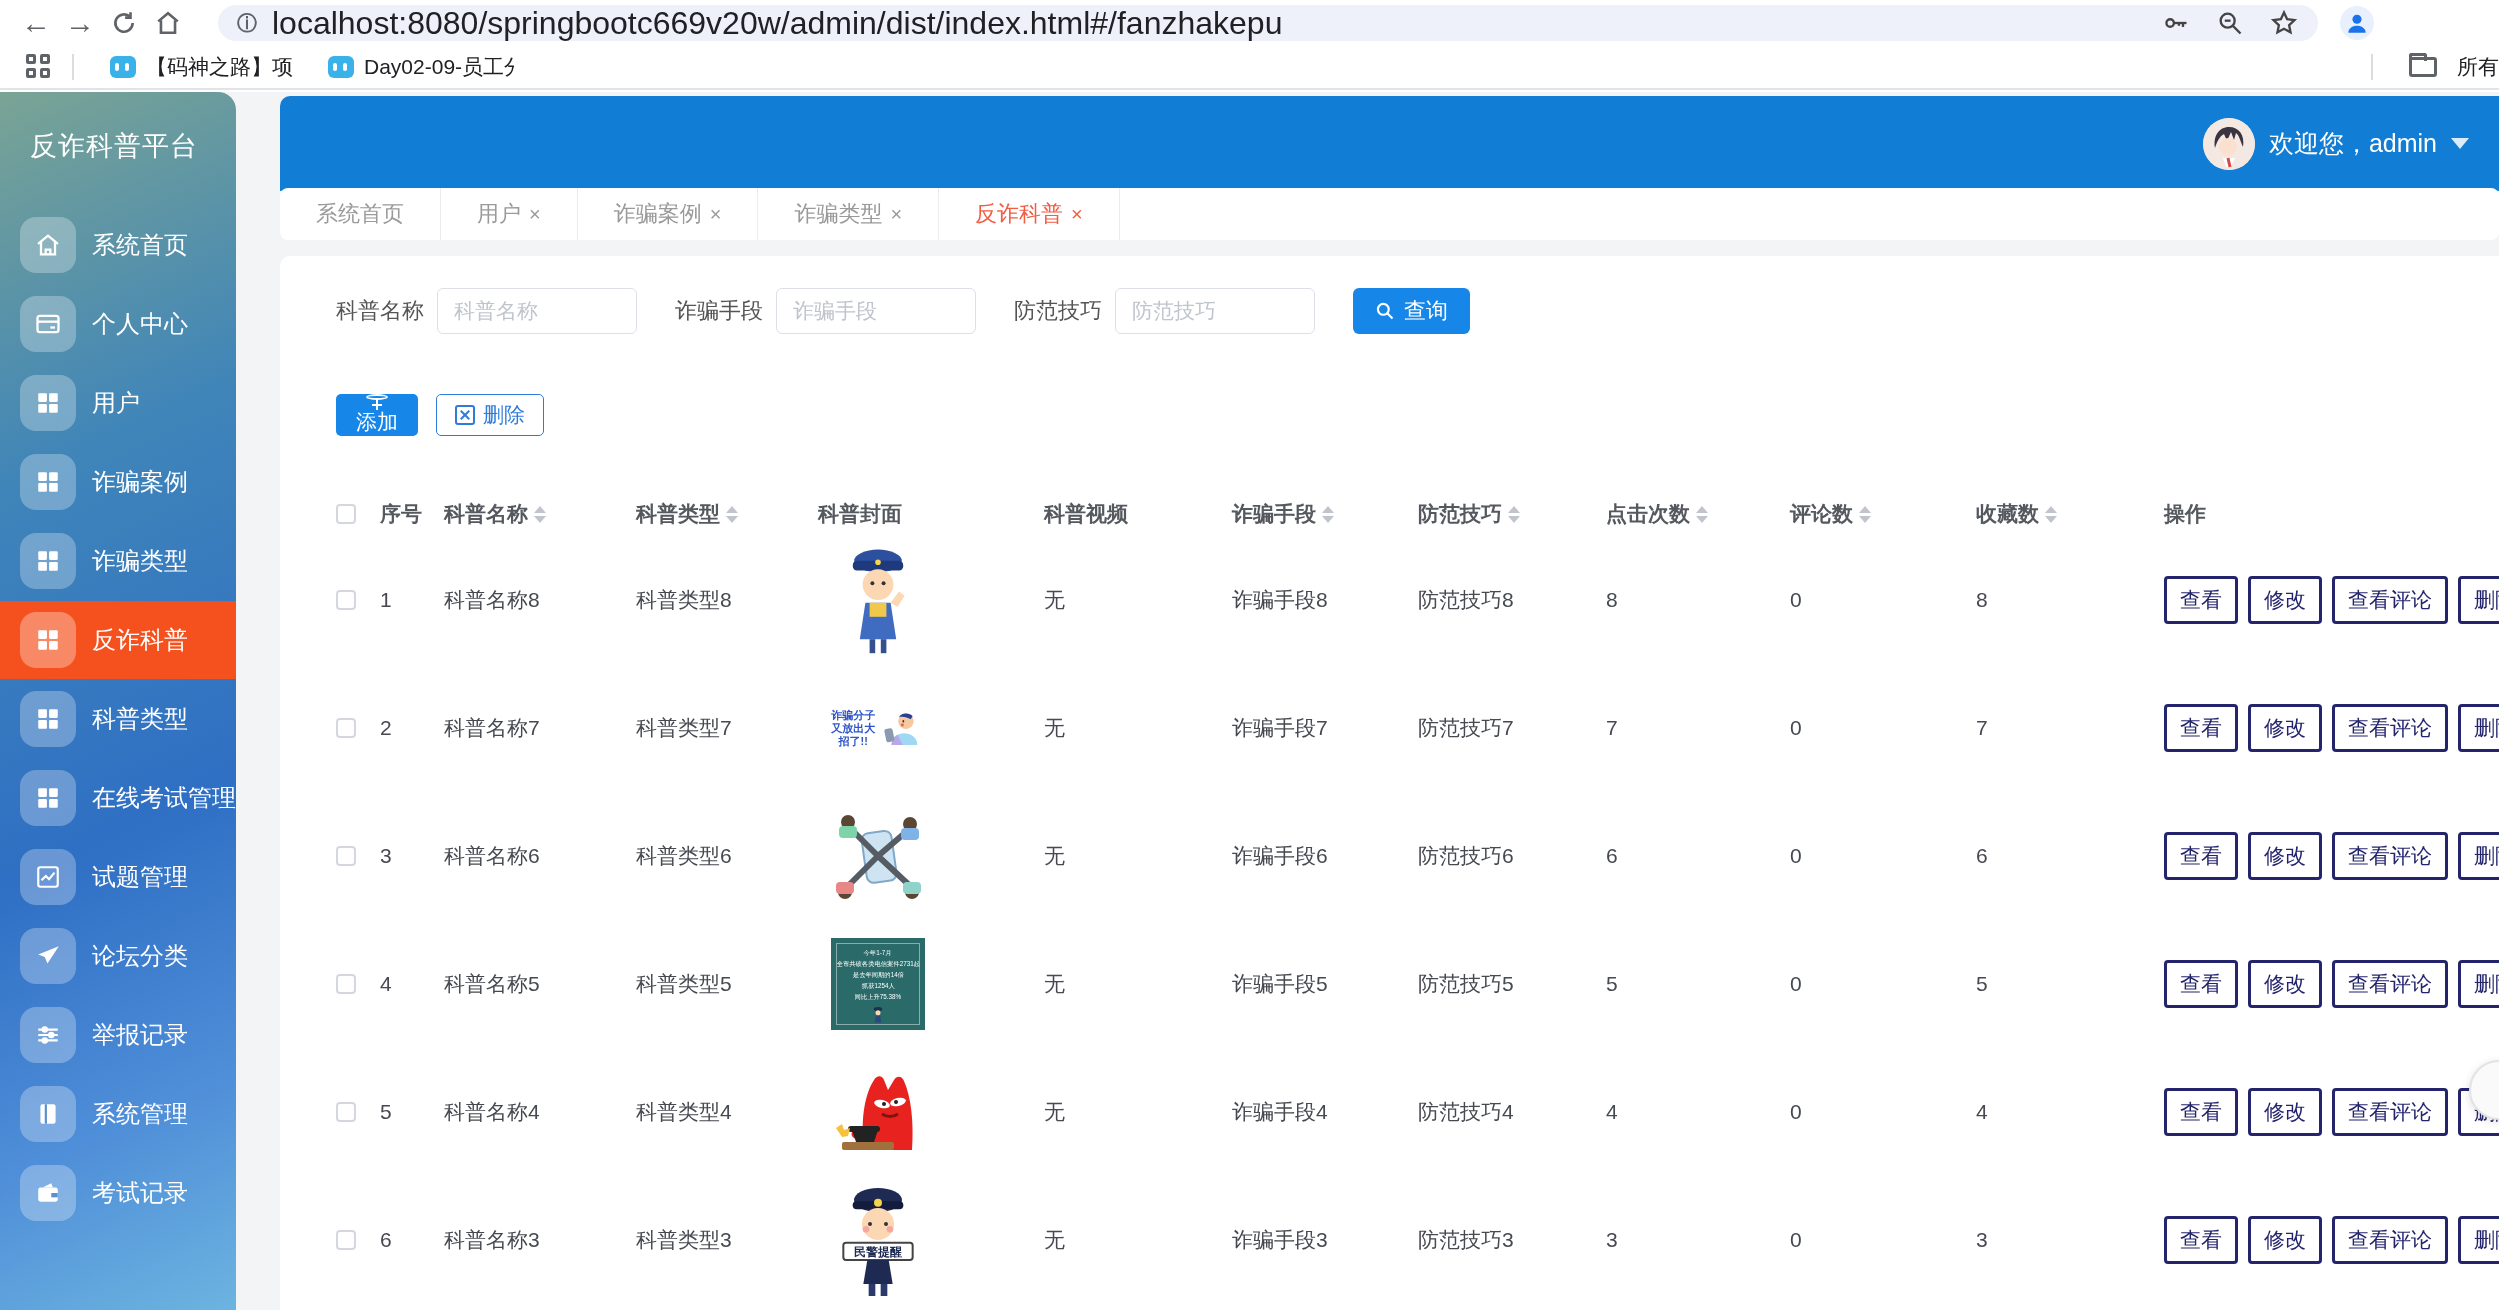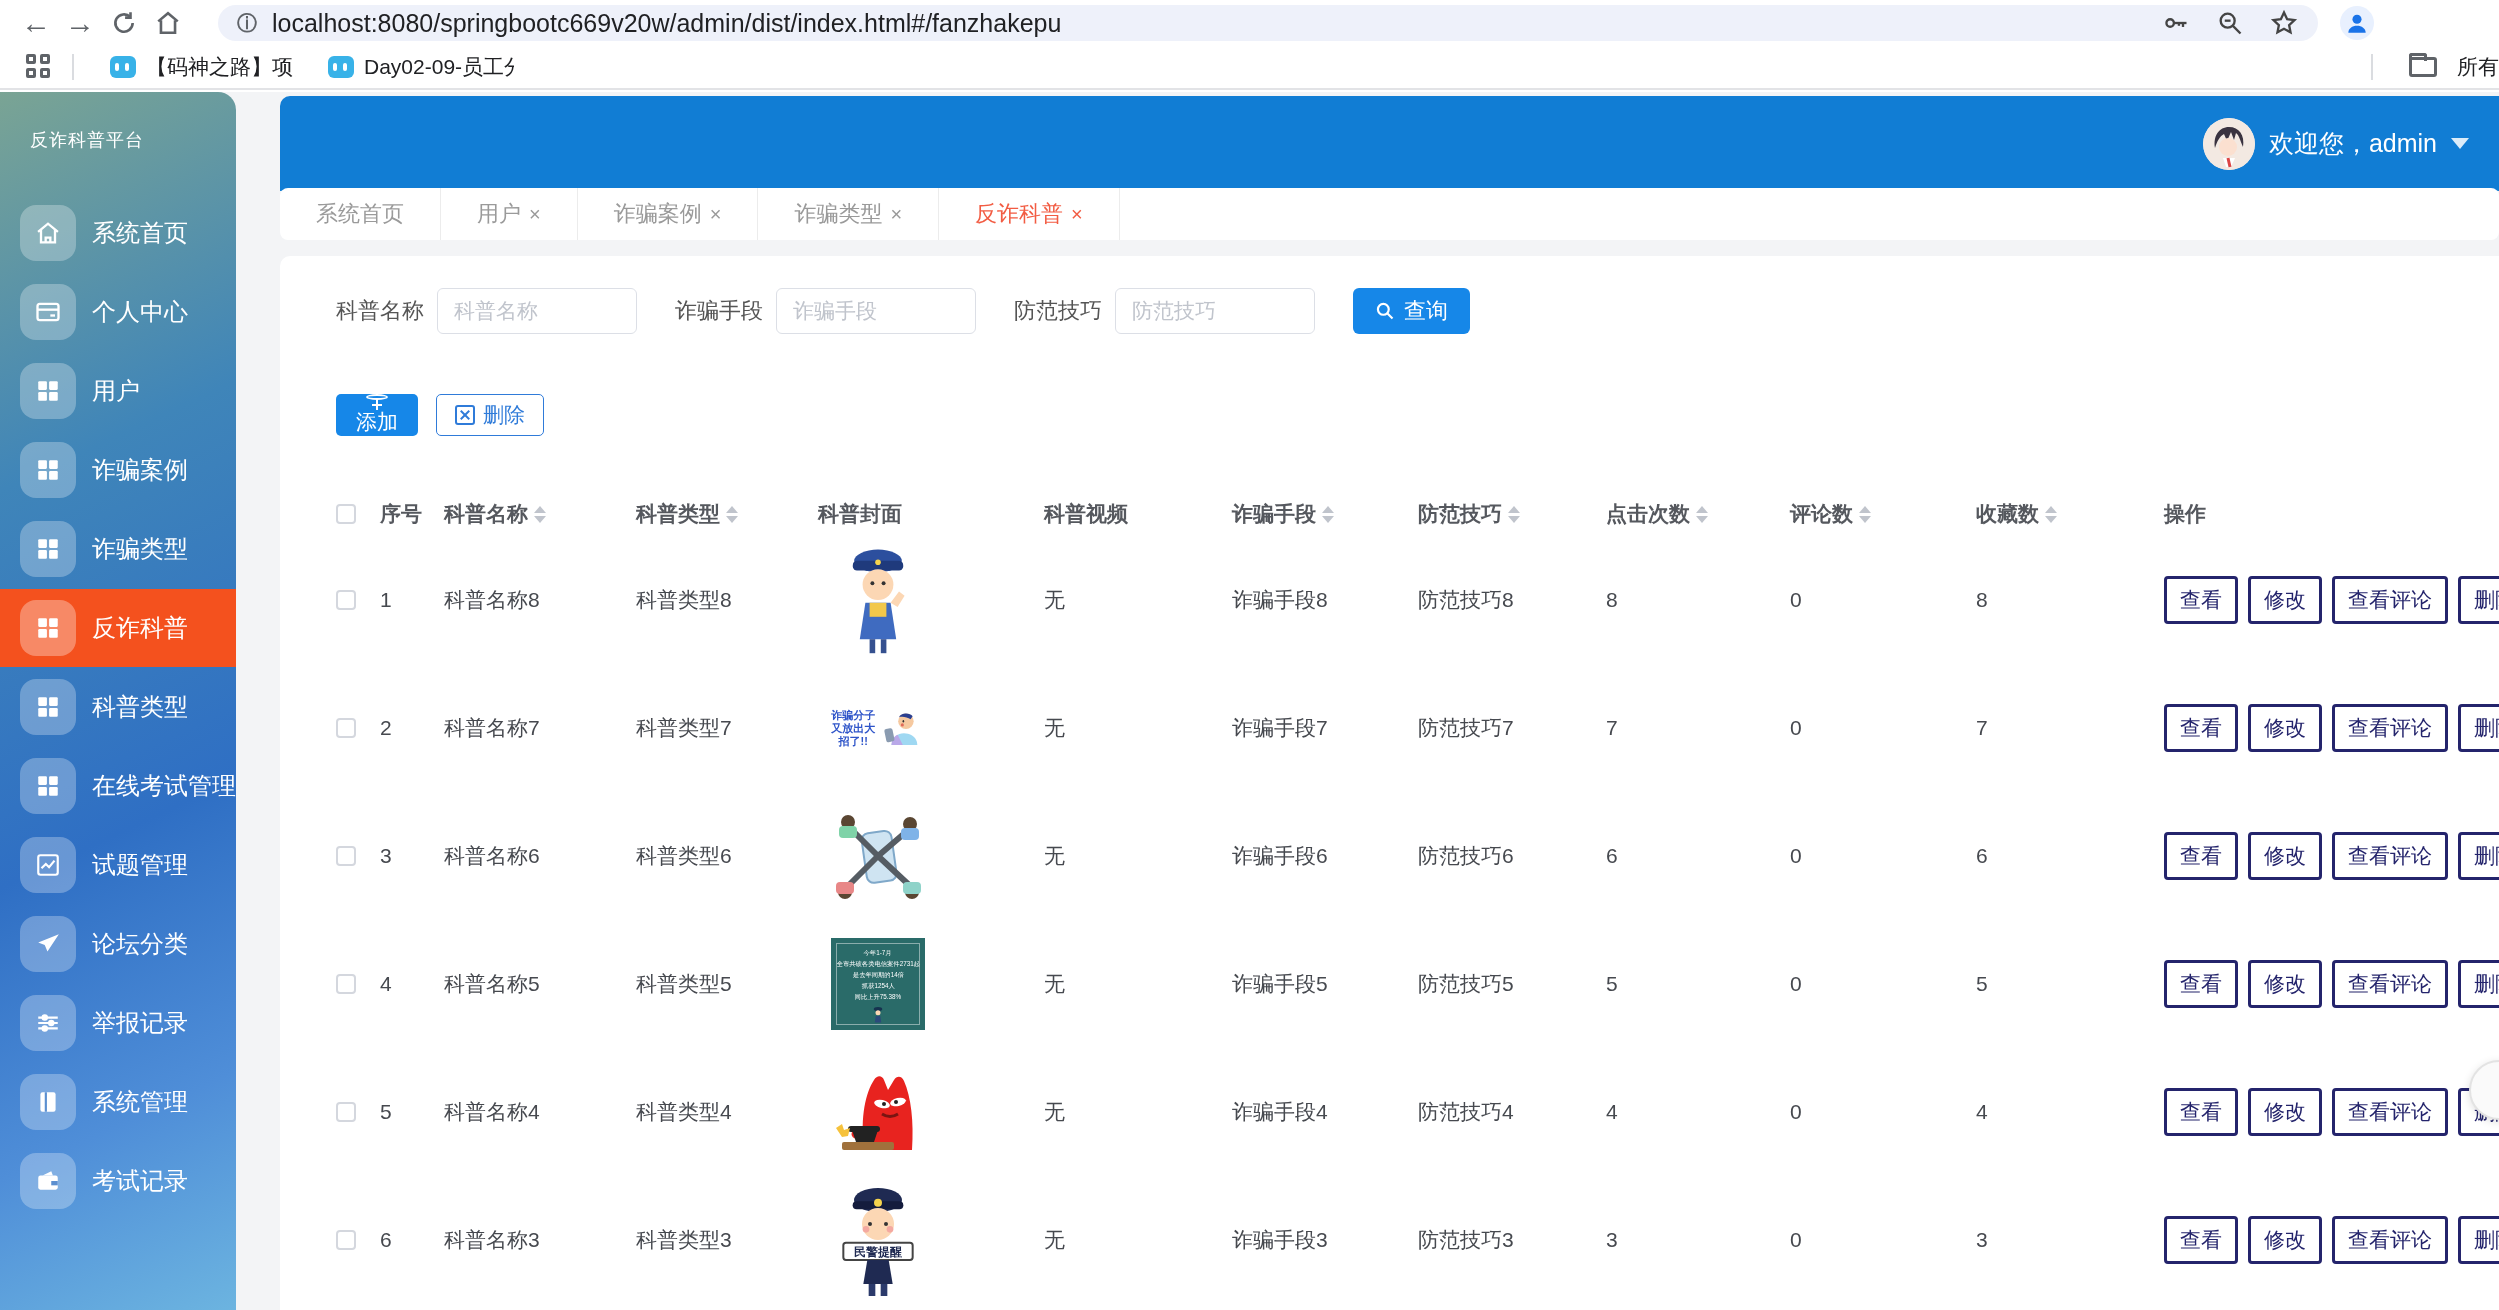--- a/index.html
+++ b/index.html
@@ -10,21 +10,21 @@
   
   .chrome-toolbar { position:absolute; left:0; top:0; width:2499px; height:46px; background:#fff;
     display:flex; align-items:center; }
   .nav-ic { width:44px; height:44px; display:flex; align-items:center; justify-content:center;
     color:#5f6368; font-size:30px; flex:0 0 auto; cursor:pointer; }
   .nav-ic svg { stroke:#5f6368; }
   .url-pill { margin-left:28px; width:2100px; height:36px; background:#eef1fa; border-radius:18px;
     display:flex; align-items:center; padding:0 14px; }
   .url-info { width:30px; height:30px; border-radius:50%; display:flex; align-items:center;
     justify-content:center; color:#5f6368; font-size:20px; font-weight:700; }
-  .url-text { color:#202124; font-size:25px; margin-left:10px; white-space:nowrap; overflow:hidden;
+  .url-text { color:#202124; font-size:32px; margin-left:10px; white-space:nowrap; overflow:hidden;
     flex:1 1 auto; }
   .pill-ics { display:flex; align-items:center; gap:26px; padding-right:6px; }
   .chrome-avatar { width:34px; height:34px; border-radius:50%; margin-left:22px; background:#e8f0fe;
     display:flex; align-items:center; justify-content:center; }
 
   .chrome-bookmarks { position:absolute; left:0; top:46px; width:2499px; height:44px; background:#fff;
     display:flex; align-items:center; border-bottom:2px solid #e2e3e6; }
   .apps-grid { width:26px; height:26px; margin-left:26px; display:grid;
     grid-template-columns:10px 10px; grid-template-rows:10px 10px; gap:4px; }
   .apps-grid i { border:3px solid #5f6368; border-radius:2px; }
@@ -40,21 +40,21 @@
   .folder-ic:before { content:""; position:absolute; left:-3px; top:-7px; width:12px; height:5px;
     border:3px solid #5f6368; border-bottom:none; border-radius:3px 3px 0 0; }
 
   
   .page { position:absolute; left:0; top:92px; width:2499px; height:1218px; background:#f3f4f6;
     display:flex; }
 
   
   .sidebar { flex:0 0 236px; height:100%; border-top-right-radius:18px; overflow:hidden;
     background:linear-gradient(155deg,#7aa494 0%, #3f85b9 30%, #2f6fc4 60%, #4f8ed8 82%, #6cb4e0 100%); }
-  .sb-title { color:#fff; font-size:18px; padding:36px 0 0 30px; letter-spacing:1px; }
+  .sb-title { color:#fff; font-size:27px; padding:36px 0 0 30px; letter-spacing:1px; }
   .sb-menu { margin-top:52px; }
   .sb-item { height:58px; margin-bottom:21px; display:flex; align-items:center; padding-left:20px;
     cursor:pointer; position:relative; }
   .sb-item.active { background:#f4511e; height:78px; margin:-10px 0 11px 0; }
   .sb-tile { width:56px; height:56px; border-radius:16px; background:rgba(255,255,255,.28);
     display:flex; align-items:center; justify-content:center; flex:0 0 auto; }
   .sb-item.active .sb-tile { background:rgba(255,255,255,.32); }
   .sb-label { color:#fff; font-size:24px; margin-left:16px; white-space:nowrap; }
 
   

